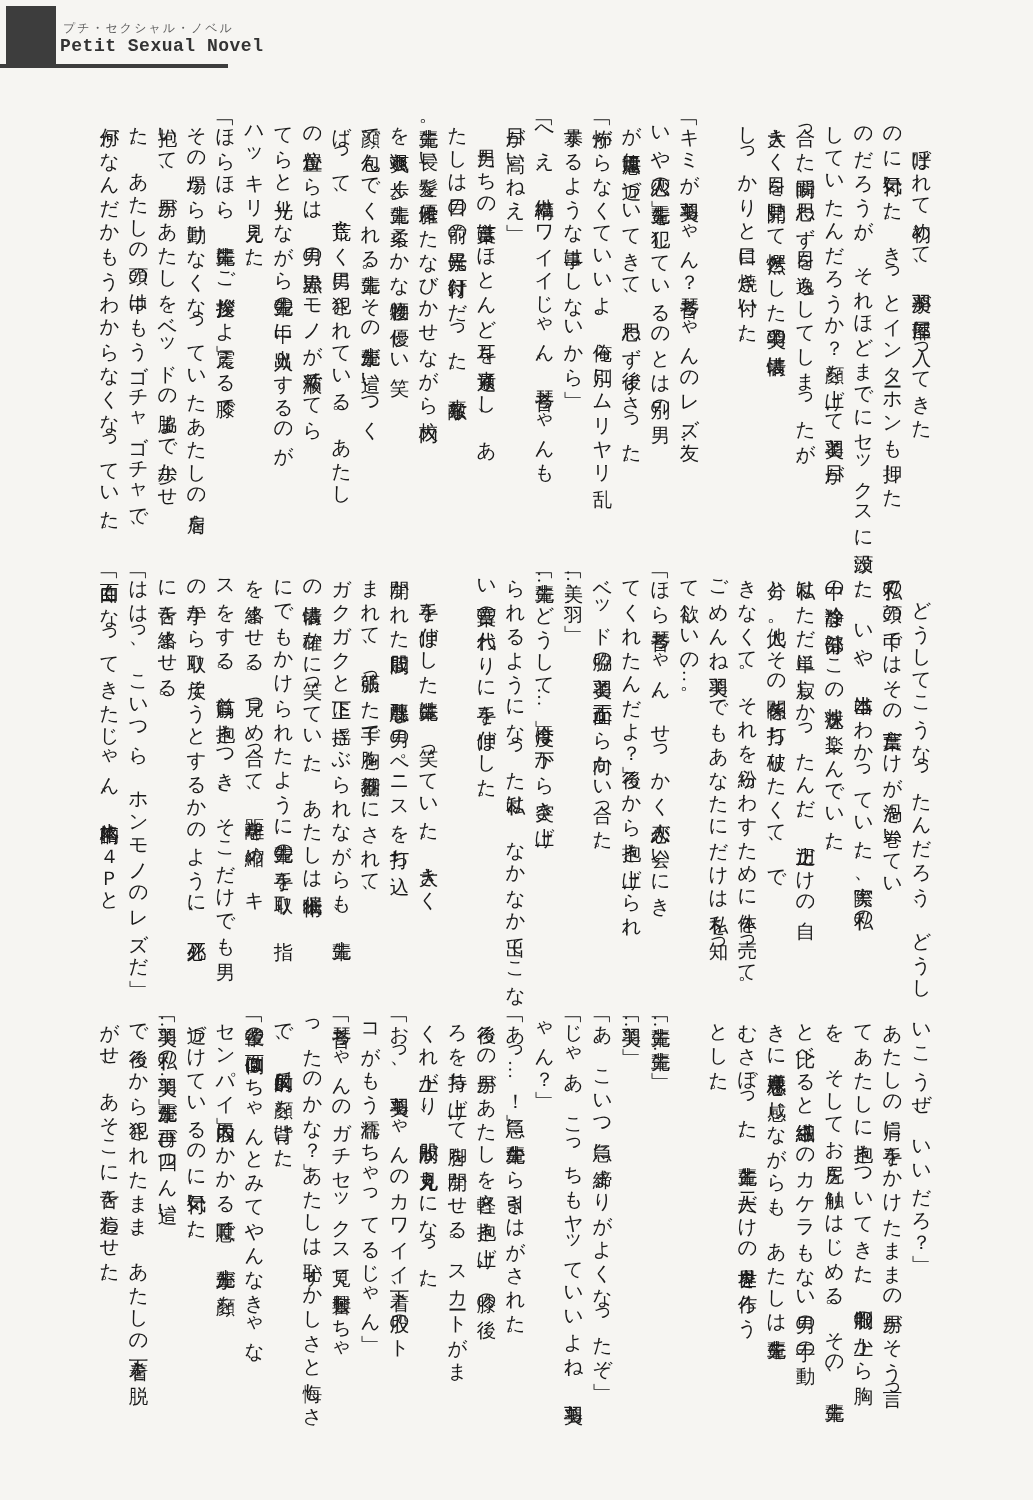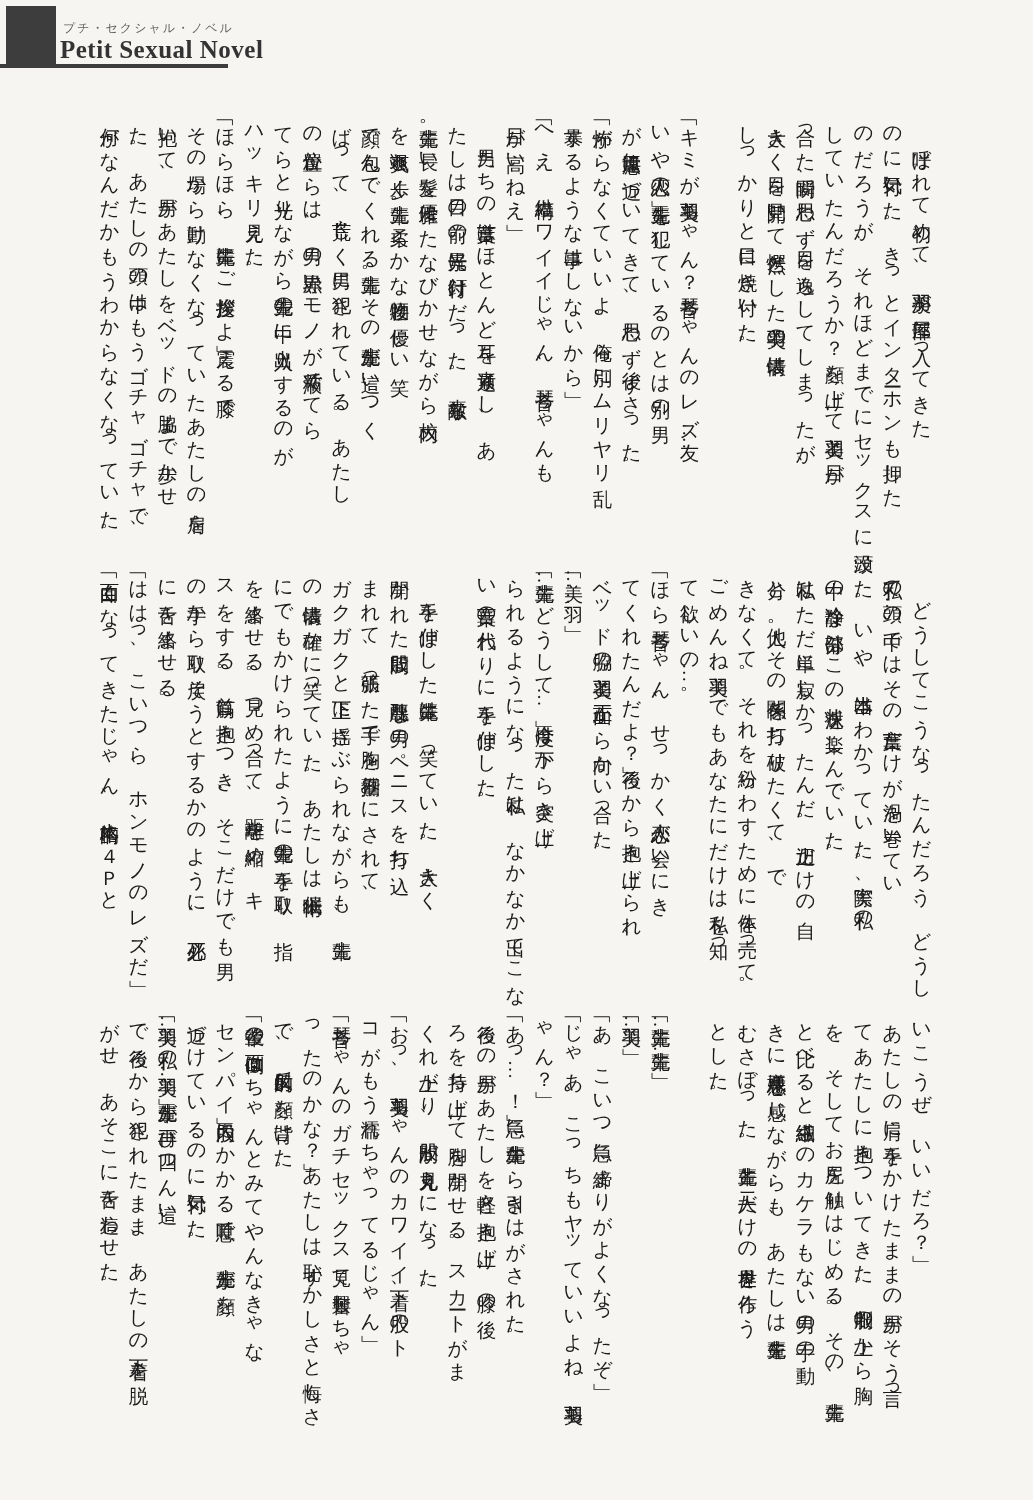--- a/index.html
+++ b/index.html
@@ -28,23 +28,23 @@
     position: absolute;
     left: 63px; top: 20px;
     font-family: "Liberation Sans", sans-serif;
     font-size: 12px;
     letter-spacing: 2px;
     color: var(--hdrjp, #5f5f5f);
   }
   .header-en {
     position: absolute;
     left: 60px; top: 36px;
-    font-family: Liberation Serif, serif;
+    font-family: Liberation Mono, monospace;
     font-weight: bold;
-    font-size: 25px;
+    font-size: 18px;
     letter-spacing: 0.5px;
     color: var(--hdren, #333333);
   }
   .band {
     position: absolute;
     right: 97px;
     height: 438px;
     display: flex;
     flex-direction: row-reverse; 
   }

